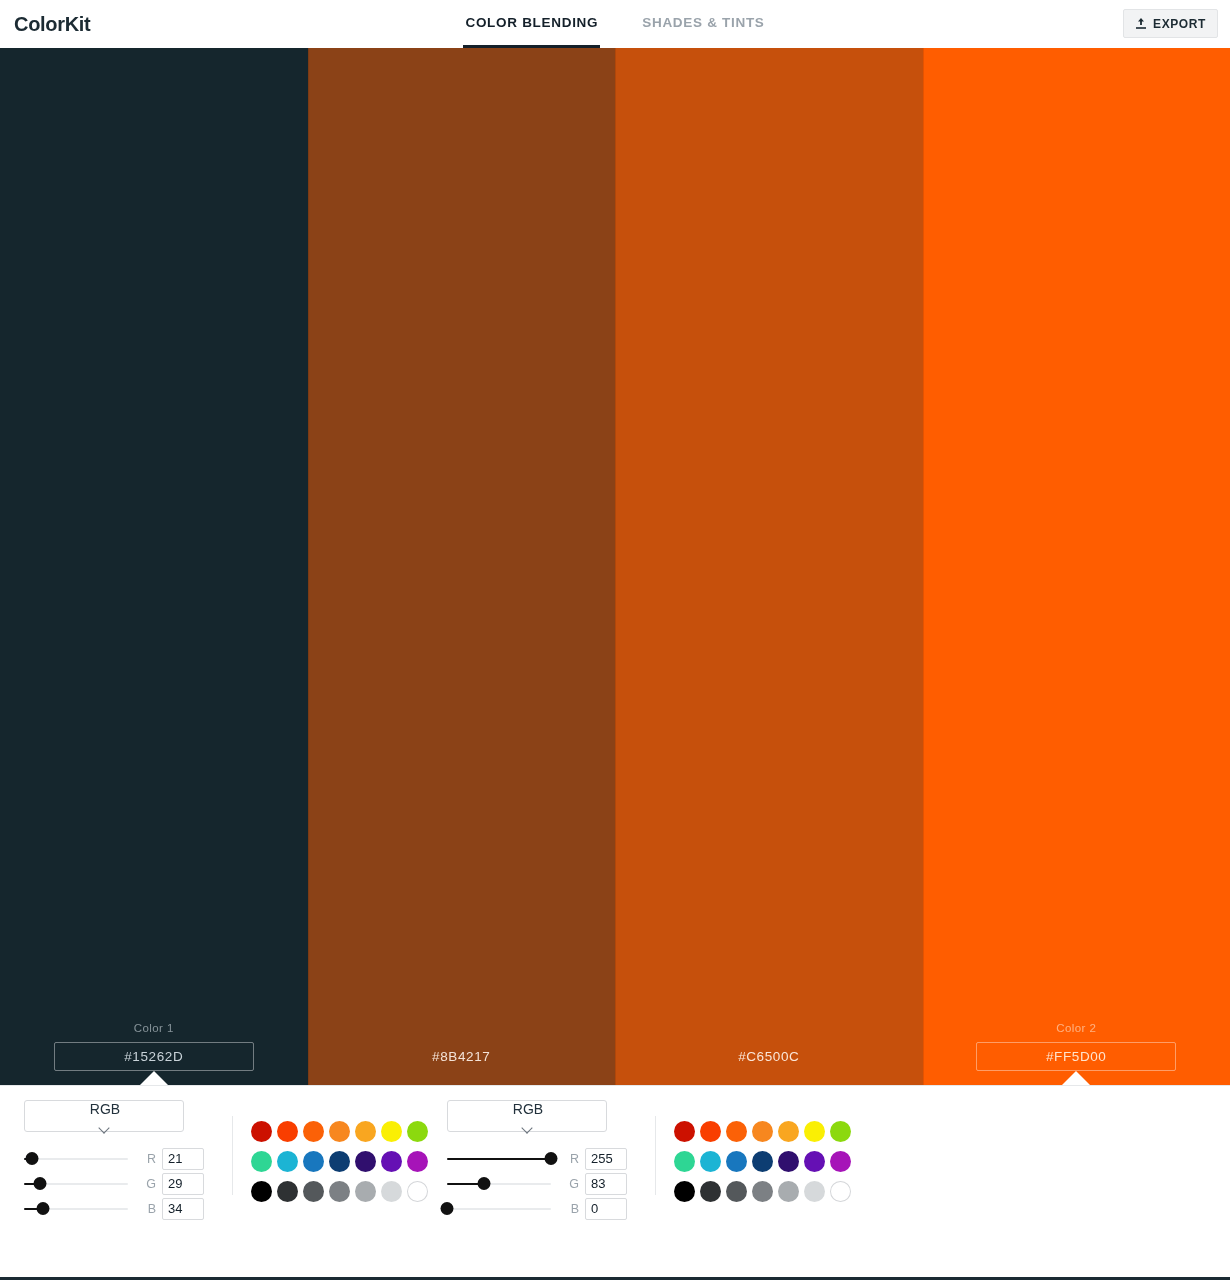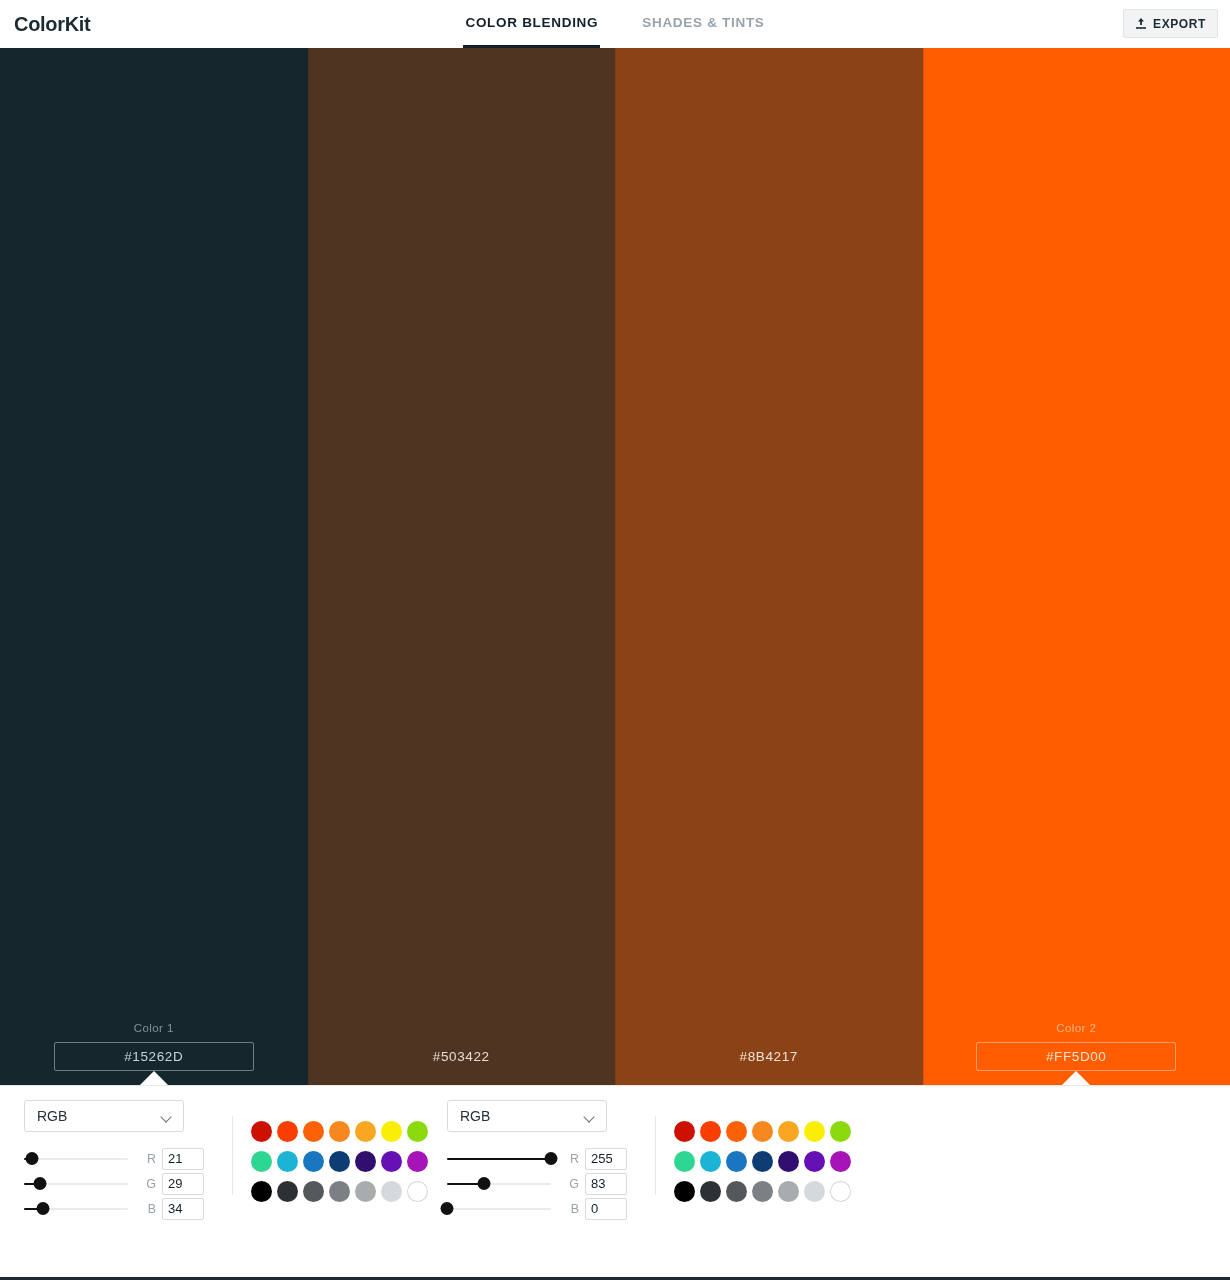--- a/index.html
+++ b/index.html
@@ -139,20 +139,21 @@
   .mode-select {
     width: 160px; height: 32px;
     border: 1px solid #d8dadd;
     border-radius: 3px;
     background: #fff;
     display: flex; align-items: center;
     justify-content: space-between;
     padding: 0 10px 0 12px;
     font-size: 14px; color: #22313c;
     cursor: pointer;
+    flex-direction: column;
   }
   .chev {
     width: 11px; height: 7px;
     position: relative;
   }
   .chev::before {
     content: "";
     position: absolute; left: 0; top: 0;
     width: 7px; height: 7px;
     border-right: 1.6px solid #6a737c;
@@ -287,25 +288,25 @@
       <span>EXPORT</span>
     </div>
   </div>
 
   <div class="blend-strip" id="blend-strip">
       <div class="swatch-col" style="background: rgb(21, 38, 45); color: rgb(201, 211, 217);">
         <div class="col-caption">Color 1</div>
         <div class="col-hex boxed">#15262D</div>
         <div class="notch"></div>
       </div>
-      <div class="swatch-col" style="background: rgb(80, 52, 34); color: rgb(232, 220, 211);">
-        <div class="col-hex plain">#503422</div>
-      </div>
       <div class="swatch-col" style="background: rgb(139, 66, 23); color: rgb(244, 227, 216);">
         <div class="col-hex plain">#8B4217</div>
+      </div>
+      <div class="swatch-col" style="background: rgb(198, 80, 12); color: rgb(251, 230, 216);">
+        <div class="col-hex plain">#C6500C</div>
       </div>
       <div class="swatch-col" style="background: rgb(255, 93, 0); color: rgb(255, 227, 205);">
         <div class="col-caption">Color 2</div>
         <div class="col-hex boxed">#FF5D00</div>
         <div class="notch"></div>
       </div>
     </div>
 
   <div class="controls">
 

